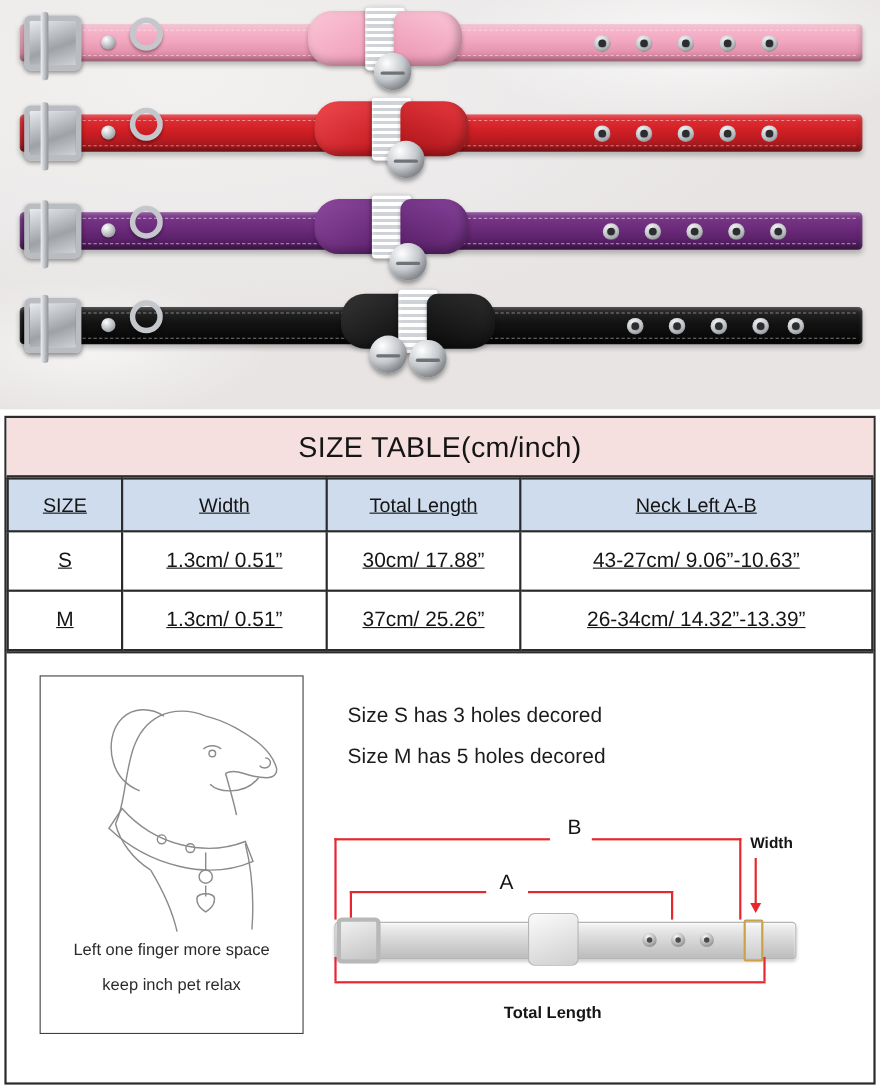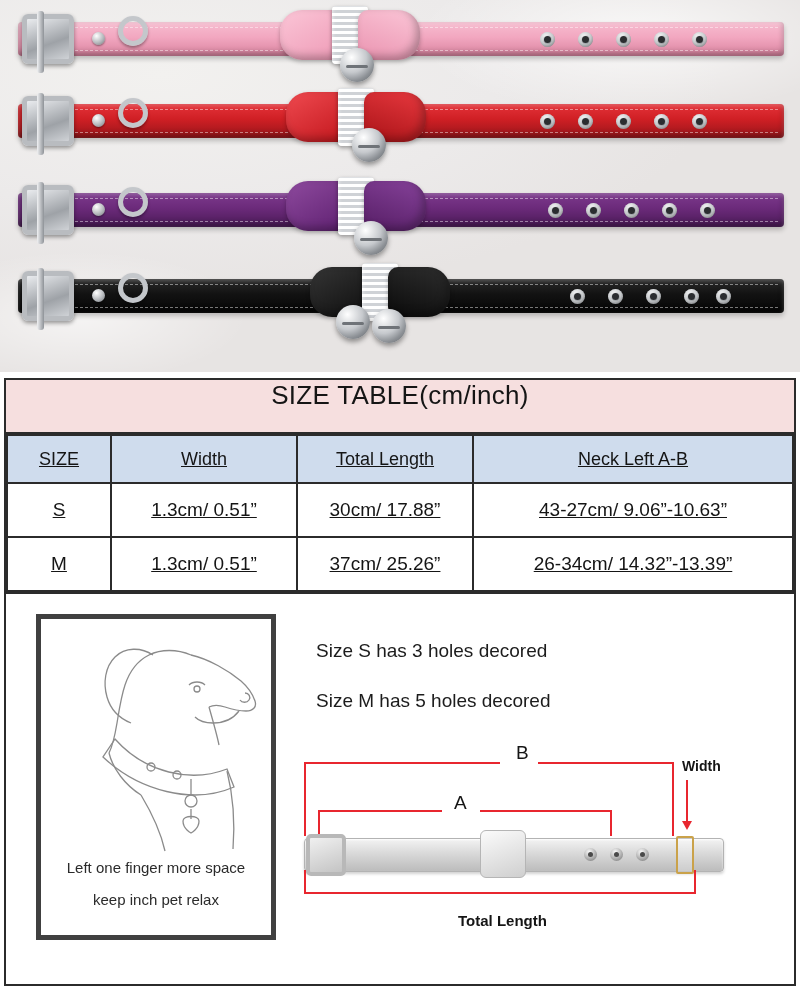--- a/index.html
+++ b/index.html
@@ -101,21 +101,21 @@
     background:#6f7378; border-radius:2px;
   }
 
   
   .card {
     position:absolute; left:4px; top:378px; width:792px; height:608px;
     border:2px solid #2b2b2b; background:#fff;
   }
   .title-row {
     height:54px; background:#f6dfdf; border-bottom:2px solid #2b2b2b;
-    display:flex; align-items:flex-start; justify-content:center;
+    display:flex; align-items:center; justify-content:center;
   }
   .title-row .t { font-size:26px; color:#151515; letter-spacing:.3px; }
 
   table.size { width:100%; border-collapse:collapse; }
   table.size th, table.size td {
     border:2px solid #2b2b2b; text-align:center; color:#151515;text-decoration:underline;
   }
   table.size thead th { background:#cfdced; height:48px; font-weight:normal; font-size:18px; }
   table.size tbody td { height:54px; font-size:19px; }
   .c1 { width:104px; }
@@ -123,29 +123,29 @@
   .c3 { width:176px; }
   .c4 { width:auto; }
 
   
   .bottom {
     position:relative; height:372px; border-top:2px solid #2b2b2b;
     padding:14px 10px 0 16px;
   }
   .sketch {
     position:absolute; left:30px; top:20px; width:240px; height:326px;
-    border:5px solid #404040; background:#fff;
+    border:1px solid #404040; background:#fff;
   }
   .sketch svg { display:block; }
   .sketch .cap { position:absolute; left:0; right:0; text-align:center; color:#2b2b2b; font-size:15px; }
   .cap1 { top:240px; }
   .cap2 { top:272px; }
 
   .notes { position:absolute; left:310px; top:46px; color:#1c1c1c; font-size:19px; }
-  .notes div + div { margin-top:28px; }
+  .notes div + div { margin-top:16px; }
 
   .diagram { position:absolute; left:278px; top:150px; width:500px; height:200px; }
 
   .lbl { position:absolute; color:#151515; }
   .lbl-B { font-size:19px; left:232px; top:-2px; }
   .lbl-A { font-size:19px; left:170px; top:48px; }
   .lbl-W { font-size:14px; font-weight:bold; left:398px; top:14px; }
   .lbl-TL { font-size:15px; font-weight:bold; left:174px; top:168px; }
 
   .mini-strap {

